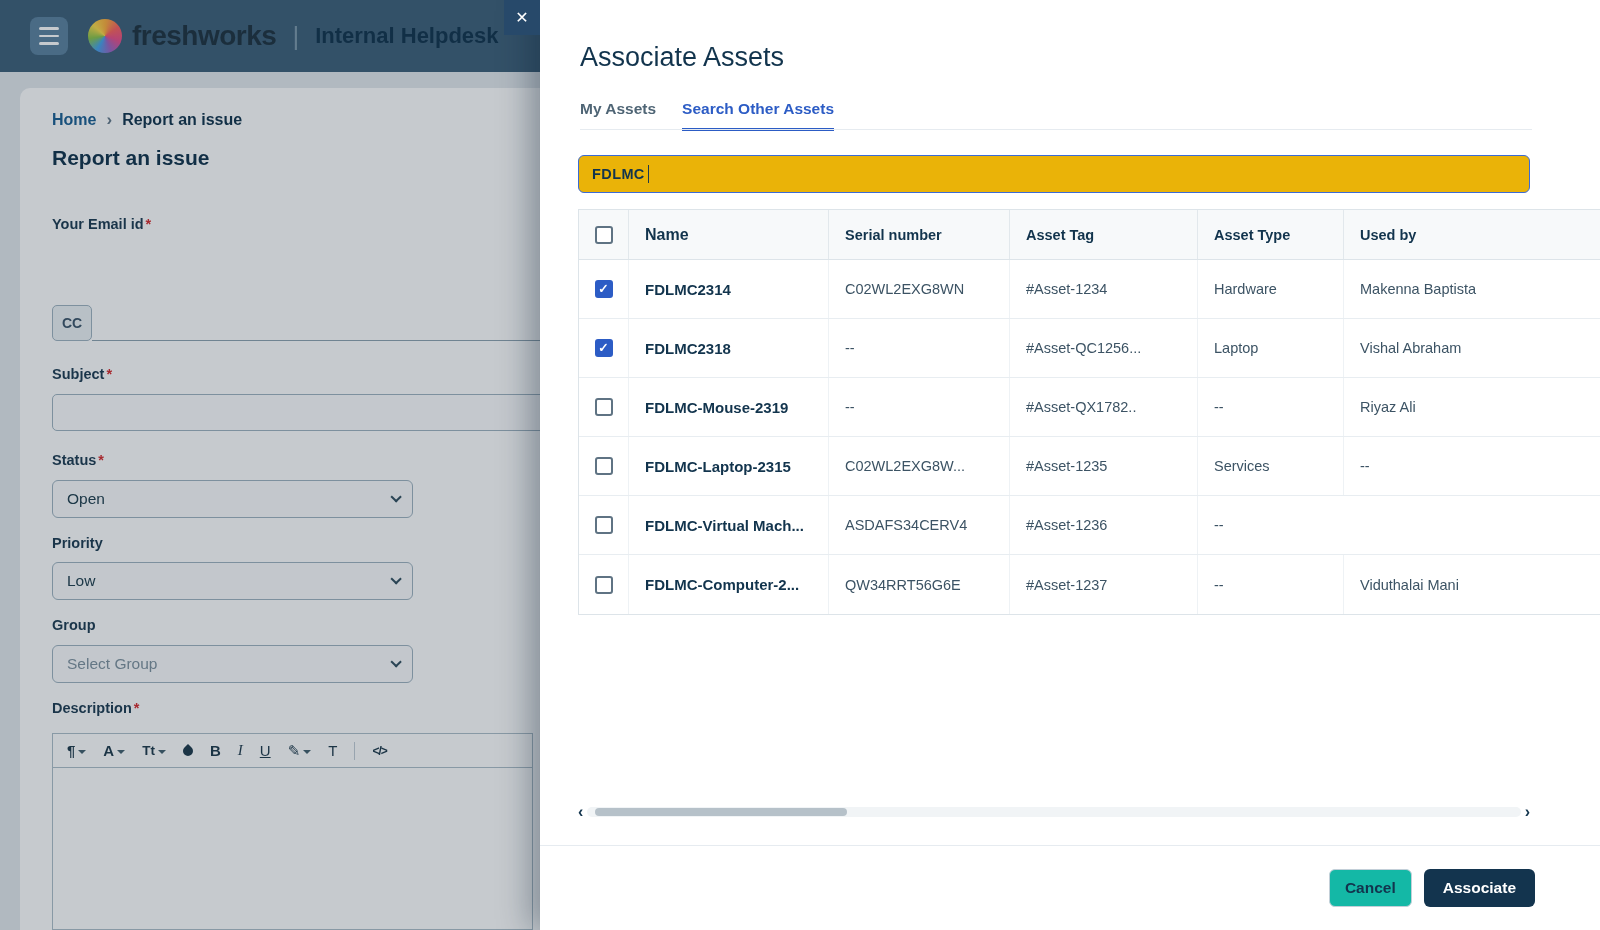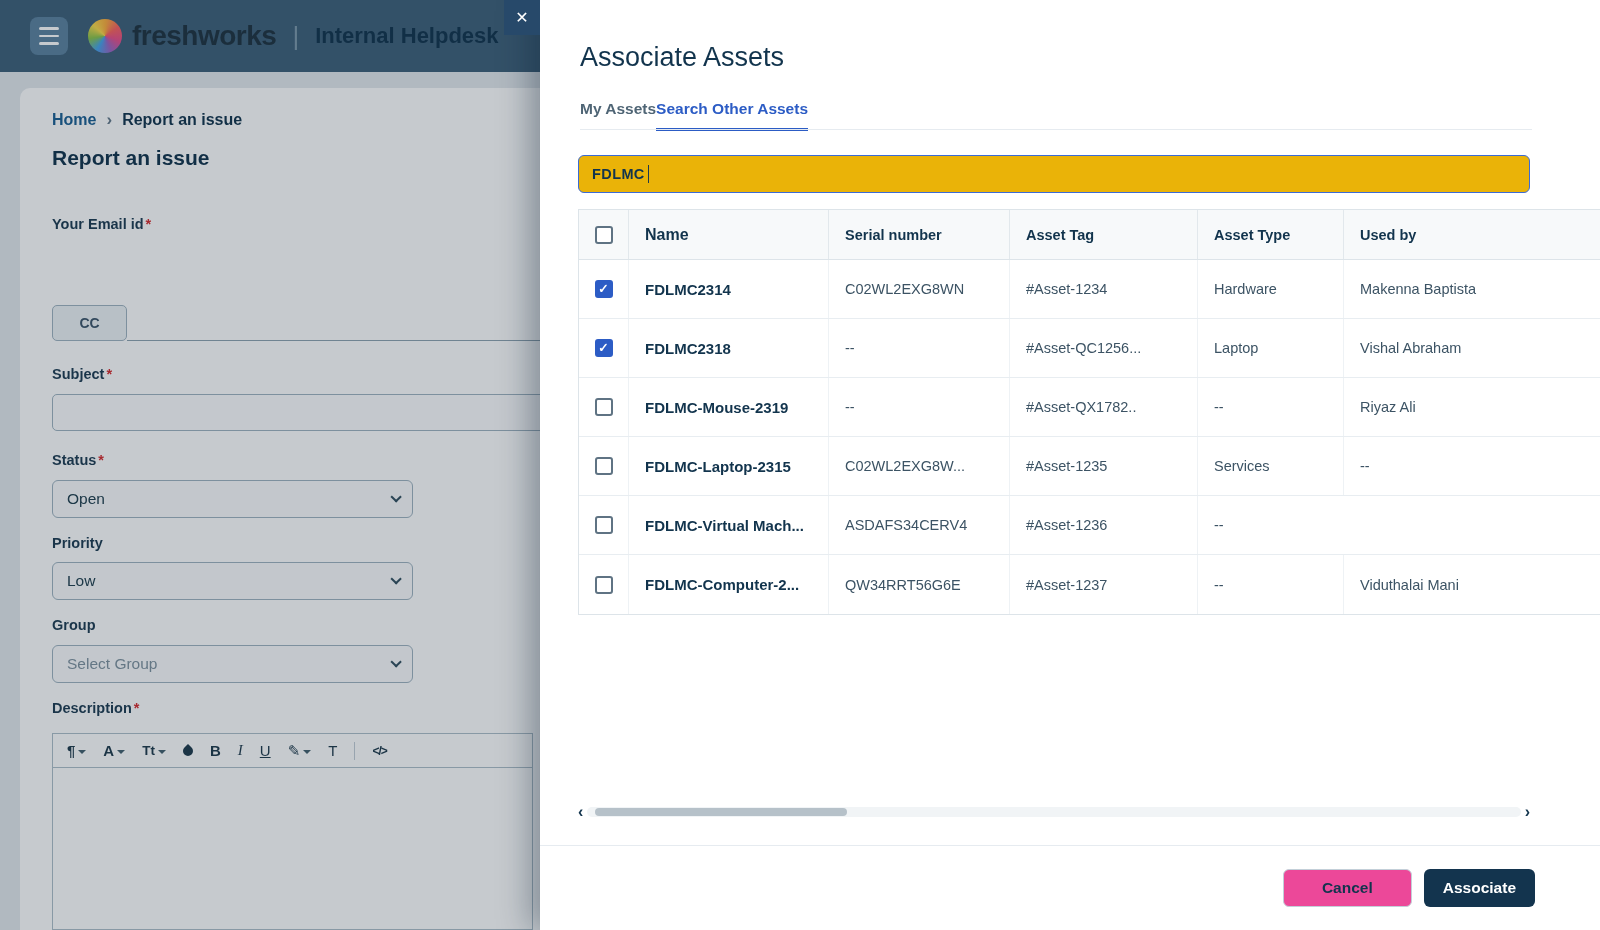--- a/index.html
+++ b/index.html
@@ -28,21 +28,21 @@
   .crumb-home{color:#1b5f93;cursor:pointer}
   .crumb-sep{color:#64798a;font-size:17px}
   .crumb-current{color:var(--navy)}
   .page-title{position:absolute;left:32px;top:58px;font-size:21px;font-weight:700;color:var(--navy)}
 
   .f-label{position:absolute;left:32px;font-size:14.5px;font-weight:700;color:#1e3c52}
   .req{color:var(--danger);margin-left:2px;font-weight:700}
   .text-input{position:absolute;left:32px;width:520px;height:37px;border:1px solid #9fb3c0;border-radius:5px;background:#fdfdfe;font-size:15px;color:#2b4354;padding:0 12px;font-family:"Liberation Sans",sans-serif;outline:none}
   .lbl-email{top:128px}.inp-email{top:156px}
   .cc-row{position:absolute;left:32px;top:217px;width:560px;height:36px;display:flex;align-items:stretch}
-  .cc-btn{width:75px;border:1px solid #9fb3c0;border-radius:5px;background:#edf2f5;font-size:14px;font-weight:700;color:#3d566b;cursor:pointer}
+  .cc-btn{width:40px;border:1px solid #9fb3c0;border-radius:5px;background:#edf2f5;font-size:14px;font-weight:700;color:#3d566b;cursor:pointer}
   .cc-input{flex:1;border:none;border-bottom:1px solid #8ea3b1;background:transparent;outline:none;font-size:15px;padding:0 8px}
   .lbl-subject{top:278px}.inp-subject{top:306px}
   .select{position:absolute;left:32px;width:361px;height:38px;border:1px solid #9fb3c0;border-radius:6px;background:#fbfcfd;display:flex;align-items:center;justify-content:space-between;padding:0 14px;font-size:15.5px;color:#22404f;cursor:pointer}
   .select .chev{width:8px;height:8px;border-right:2px solid #335060;border-bottom:2px solid #335060;transform:rotate(45deg) translateY(-3px);flex:none}
   .placeholder{color:#7f929f}
   .lbl-status{top:364px}.sel-status{top:392px}
   .lbl-priority{top:447px}.sel-priority{top:474px}
   .lbl-group{top:529px}.sel-group{top:557px}
   .lbl-desc{top:612px}
   .toolbar{position:absolute;left:32px;top:645px;width:481px;height:35px;background:#ffffff;border:1px solid #aebfca;display:flex;align-items:center;padding:0 14px;gap:17px}
@@ -59,21 +59,21 @@
 
   
   .backdrop{position:absolute;left:0;top:0;width:540px;height:930px;background:rgba(15,35,52,0.24);z-index:5}
 
   
   .close-btn{position:absolute;left:504px;top:0;width:36px;height:35px;background:#27496a;color:#fff;border:none;font-size:16px;display:flex;align-items:center;justify-content:center;cursor:pointer;z-index:20;font-family:"Liberation Sans",sans-serif}
 
   
   .panel{position:absolute;left:540px;top:0;width:1060px;height:930px;background:#ffffff;z-index:10;box-shadow:-10px 0 30px rgba(10,30,50,0.35)}
   .panel-title{position:absolute;left:40px;top:42px;font-size:27px;font-weight:400;color:var(--navy)}
-  .tabs{position:absolute;left:40px;top:100px;display:flex;}
+  .tabs{position:absolute;left:40px;top:100px;display:flex;gap:26px}
   .tab{font-size:15.5px;font-weight:700;color:#4f6575;padding-bottom:10px;border-bottom:3px solid transparent;cursor:pointer}
   .tab.active{color:var(--accent);border-bottom-color:var(--accent)}
   .tabs-divider{position:absolute;left:40px;top:129px;width:952px;height:1px;background:#e6ebf0}
 
   .search-box{position:absolute;left:38px;top:155px;width:952px;height:38px;border:1px solid #3b6bd6;border-radius:6px;display:flex;align-items:center;padding:0 13px;cursor:text;background:#eab308}
   .search-value{font-size:14.5px;font-weight:600;color:var(--navy);letter-spacing:0.4px}
   .text-caret{width:1.5px;height:18px;background:#203a4c;margin-left:3px;animation:blink 1.1s steps(1) infinite}
   @keyframes blink{0%,60%{opacity:1}61%,100%{opacity:0}}
 
   .table{position:absolute;left:38px;top:209px;width:1072px;border:1px solid #dde4e9;background:#fff}
@@ -96,21 +96,21 @@
   .cb.checked{background:var(--accent);border-color:var(--accent)}
   .cb.checked .tick{display:block}
 
   .hscroll{position:absolute;left:38px;top:804px;width:952px;height:16px;display:flex;align-items:center;gap:4px}
   .hs-arrow{color:var(--navy);font-size:16px;font-weight:700;line-height:14px;cursor:pointer;flex:none}
   .hs-track{flex:1;height:10px;position:relative;background:#f1f4f6;border-radius:5px}
   .hs-thumb{position:absolute;left:8px;top:1px;width:252px;height:8px;border-radius:4px;background:#b6c1c9;cursor:grab}
 
   .panel-footer{position:absolute;left:0;bottom:0;width:100%;height:85px;background:#fff;border-top:1px solid #e6ebf0;display:flex;align-items:center;justify-content:flex-end;gap:12px;padding-right:65px}
   .btn{height:38px;border-radius:6px;font-size:15.5px;font-weight:700;cursor:pointer;font-family:"Liberation Sans",sans-serif}
-  .btn-cancel{padding:0 38px;border:1px solid #c3cfd8;background:#ec4899;color:var(--navy)}
+  .btn-cancel{padding:0 15px;border:1px solid #c3cfd8;background:#14b8a6;color:var(--navy)}
   .btn-associate{padding:0 19px;border:none;background:#13344e;color:#fff}
 </style>
 </head>
 <body>
 
 <div class="screen">
 
   <header class="app-header">
     <button class="hamburger">
         <i></i>

